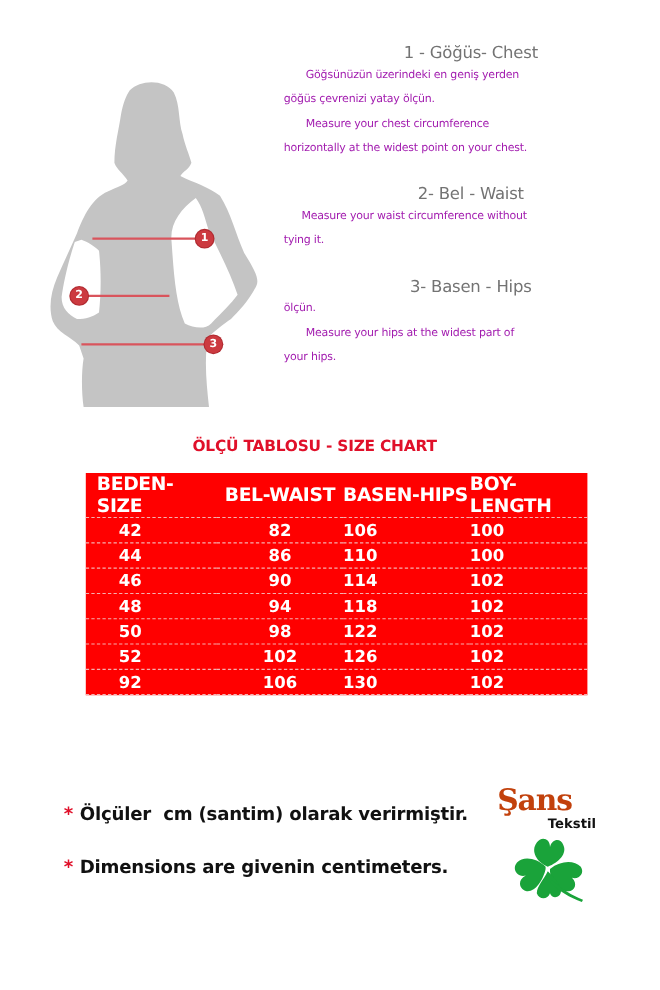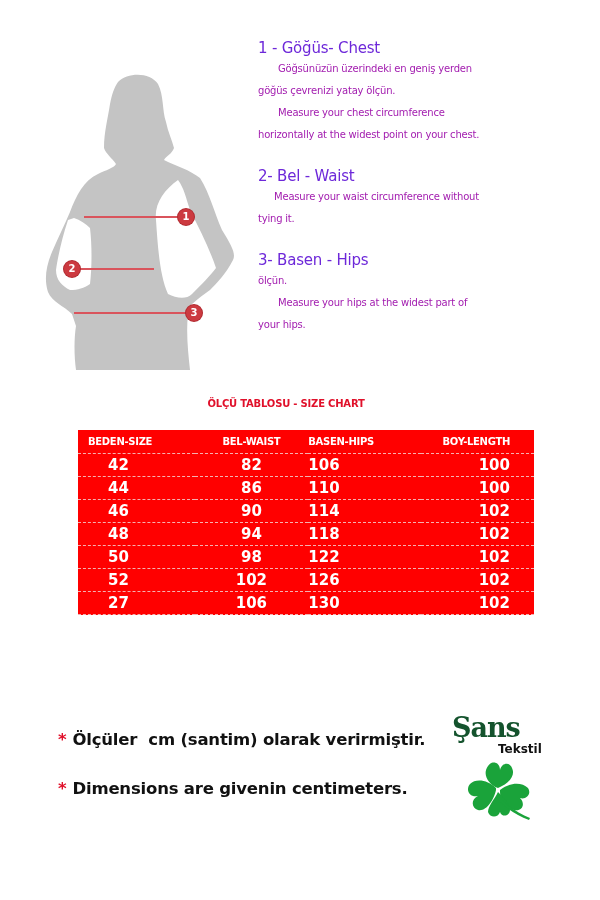--- a/index.html
+++ b/index.html
@@ -1,37 +1,37 @@
 <!DOCTYPE html>
 <html><head>
 <meta charset="utf-8">
 <style>
   html, body { margin:0; padding:0; background:#ffffff; }
   body { width:600px; height:900px; position:relative; overflow:hidden; font-family:"DejaVu Sans", sans-serif; color:#111; }
   .figure { position:absolute; left:40px; top:70px; width:200px; height:300px; }
   .instructions { position:absolute; left:258px; top:38px; width:340px; }
   .section { margin-bottom:18px; }
-  .sec-title { color:#6d28d9; font-size:15px; line-height:20px; letter-spacing:-0.2px; }
+  .sec-title { color:#737373; font-size:15px; line-height:20px; letter-spacing:-0.2px;text-align:center; }
   .sec-line { font-size:10px; line-height:22px; color:#a21caf; letter-spacing:-0.2px; white-space:nowrap; }
   .indent { padding-left:20px; }
   .indent-s { padding-left:16px; }
-  .chart-title { position:absolute; left:0; width:572px; top:398px; text-align:center; color:#e0102a; font-weight:bold; font-size:10px; letter-spacing:-0.2px; }
+  .chart-title { position:absolute; left:0; width:572px; top:398px; text-align:center; color:#e0102a; font-weight:bold; font-size:14px; letter-spacing:-0.2px; }
   .size-table { position:absolute; left:78px; top:430px; width:456px; background:#ff0000; border-collapse:collapse; }
   .size-table th, .size-table td { color:#fff; font-weight:bold; border-bottom:1.5px dashed #f5b0b0; padding:0; }
-  .size-table th { font-size:10px; height:23px; letter-spacing:-0.3px; }
+  .size-table th { font-size:17px; height:23px; letter-spacing:-0.3px; }
   .size-table td { font-size:15px; height:22px; }
   .size-table tr:last-child td { border-bottom:1.5px dashed #f5b0b0; }
   .c1 { width:100px; text-align:center; } .c2 { width:130px; text-align:center;margin-top:31px; } .c3 { width:128px; text-align:left; } .c4 { width:98px; text-align:center; }
   .size-table th.c1 { text-align:left; padding-left:10px; }
   .size-table td.c1 { text-align:left; padding-left:30px; }
-  .size-table th.c4, .size-table td.c4 { text-align:right; padding-right:24px; }
+  .size-table th.c4, .size-table td.c4 { text-align:left; padding-right:14px; }
   .note { position:absolute; left:58px; font-weight:bold; font-size:16.5px; color:#111; letter-spacing:-0.2px; }
   .note .star { color:#e0102a; margin-right:6px; }
   .logo { position:absolute; left:452px; top:712px; width:100px; height:110px; }
-  .logo-name { position:absolute; left:0; top:0; font-family:"DejaVu Serif", serif; font-weight:bold; font-size:27px; color:#14532d; letter-spacing:-1px; }
+  .logo-name { position:absolute; left:0; top:0; font-family:"DejaVu Serif", serif; font-weight:bold; font-size:27px; color:#c2410c; letter-spacing:-1px; }
   .logo-sub { position:absolute; left:46px; top:30px; font-family:"DejaVu Sans", sans-serif; font-weight:bold; font-size:12px; color:#111; }
   .clover { position:absolute; left:14px; top:48px; }
 </style>
 </head>
 <body>
 
 <div class="figure">
   <svg width="200" height="300" viewBox="0 0 200 300">
     <path fill="#c4c4c4" d="
       M 78 12 C 88 2 110 2 118 14 C 124 26 122 40 126 52 C 128 62 132 70 134 78
@@ -116,21 +116,21 @@
       <td class="c3">122</td>
       <td class="c4">102</td>
     </tr>
     <tr>
       <td class="c1">52</td>
       <td class="c2">102</td>
       <td class="c3">126</td>
       <td class="c4">102</td>
     </tr>
     <tr>
-      <td class="c1">27</td>
+      <td class="c1">92</td>
       <td class="c2">106</td>
       <td class="c3">130</td>
       <td class="c4">102</td>
     </tr>
   </tbody>
 </table>
 
 <div class="note" style="top:730px">
   <span class="star">*</span><span style="white-space:pre">Ölçüler  cm (santim) olarak verirmiştir.</span>
 </div>

